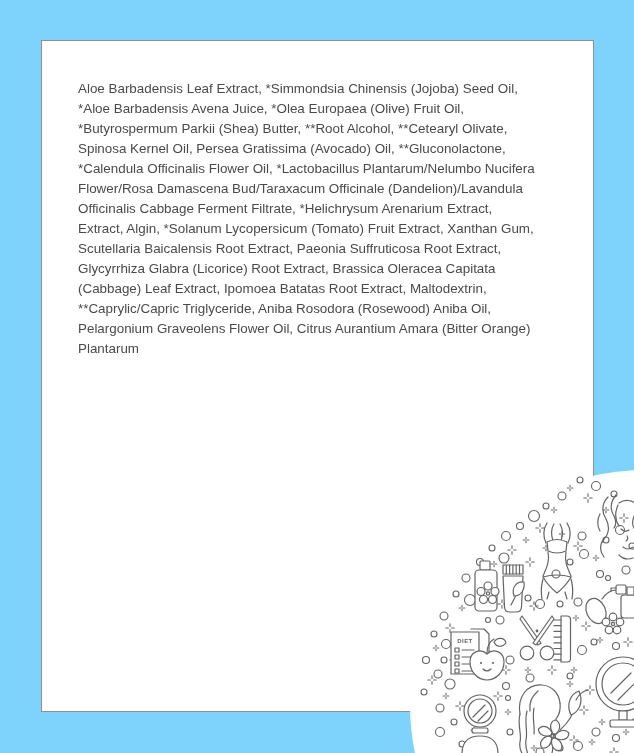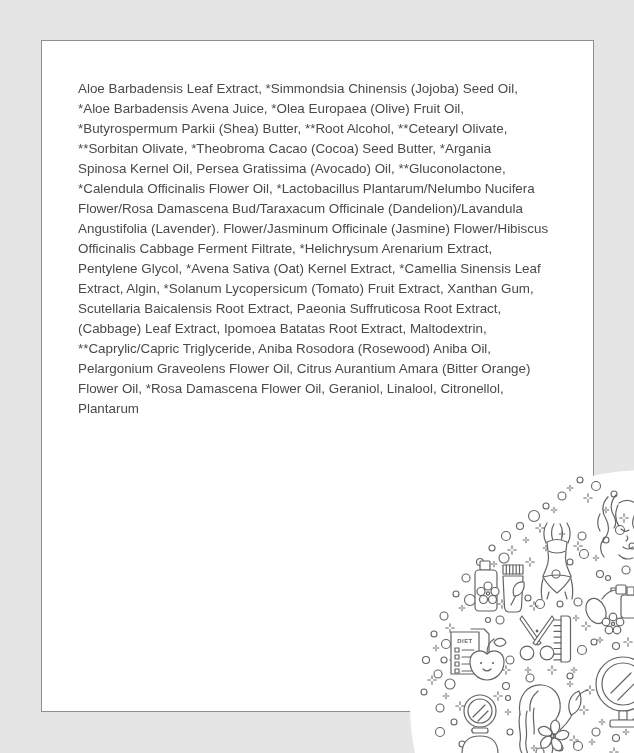--- a/index.html
+++ b/index.html
@@ -1,20 +1,20 @@
 <!DOCTYPE html>
 <html><head>
 <meta charset="utf-8">
 <style>
   html, body { margin: 0; padding: 0; background: #ffffff; }
   .page {
     position: relative;
     width: 634px;
     height: 753px;
-    background: #e5e5e5;
+    background: #7dd3fc;
     overflow: hidden;
     font-family: "Liberation Sans", sans-serif;
   }
   .frame {
     position: absolute;
     left: 41px;
     top: 40px;
     width: 551px;
     height: 670px;
     border: 1px solid #8f8f8f;
@@ -55,33 +55,30 @@
 <body>
 
 <div class="page">
 
   <div class="frame"></div>
 
   <div class="ingredients">
     <div class="line">Aloe Barbadensis Leaf Extract, *Simmondsia Chinensis (Jojoba) Seed Oil,</div>
     <div class="line">*Aloe Barbadensis Avena Juice, *Olea Europaea (Olive) Fruit Oil,</div>
     <div class="line">*Butyrospermum Parkii (Shea) Butter, **Root Alcohol, **Cetearyl Olivate,</div>
-    <div class="line">**Sorbitan Olivate, *Theobroma Cacao (Cocoa) Seed Butter, *Argania</div>
     <div class="line">Spinosa Kernel Oil, Persea Gratissima (Avocado) Oil, **Gluconolactone,</div>
     <div class="line">*Calendula Officinalis Flower Oil, *Lactobacillus Plantarum/Nelumbo Nucifera</div>
     <div class="line">Flower/Rosa Damascena Bud/Taraxacum Officinale (Dandelion)/Lavandula</div>
-    <div class="line">Angustifolia (Lavender). Flower/Jasminum Officinale (Jasmine) Flower/Hibiscus</div>
     <div class="line">Officinalis Cabbage Ferment Filtrate, *Helichrysum Arenarium Extract,</div>
-    <div class="line">Pentylene Glycol, *Avena Sativa (Oat) Kernel Extract, *Camellia Sinensis Leaf</div>
     <div class="line">Extract, Algin, *Solanum Lycopersicum (Tomato) Fruit Extract, Xanthan Gum,</div>
     <div class="line">Scutellaria Baicalensis Root Extract, Paeonia Suffruticosa Root Extract,</div>
+    <div class="line">Glycyrrhiza Glabra (Licorice) Root Extract, Brassica Oleracea Capitata</div>
     <div class="line">(Cabbage) Leaf Extract, Ipomoea Batatas Root Extract, Maltodextrin,</div>
     <div class="line">**Caprylic/Capric Triglyceride, Aniba Rosodora (Rosewood) Aniba Oil,</div>
     <div class="line">Pelargonium Graveolens Flower Oil, Citrus Aurantium Amara (Bitter Orange)</div>
-    <div class="line">Flower Oil, *Rosa Damascena Flower Oil, Geraniol, Linalool, Citronellol,</div>
     <div class="line">Plantarum</div>
   </div>
 
   <div class="illustration">
     <svg viewBox="0 0 470 470">
       <defs>
         <g id="spk">
             <path d="M0,-4.2 V-1.6 M0,1.6 V4.2 M-4.2,0 H-1.6 M1.6,0 H4.2"></path>
           </g>
         <g id="spks">

